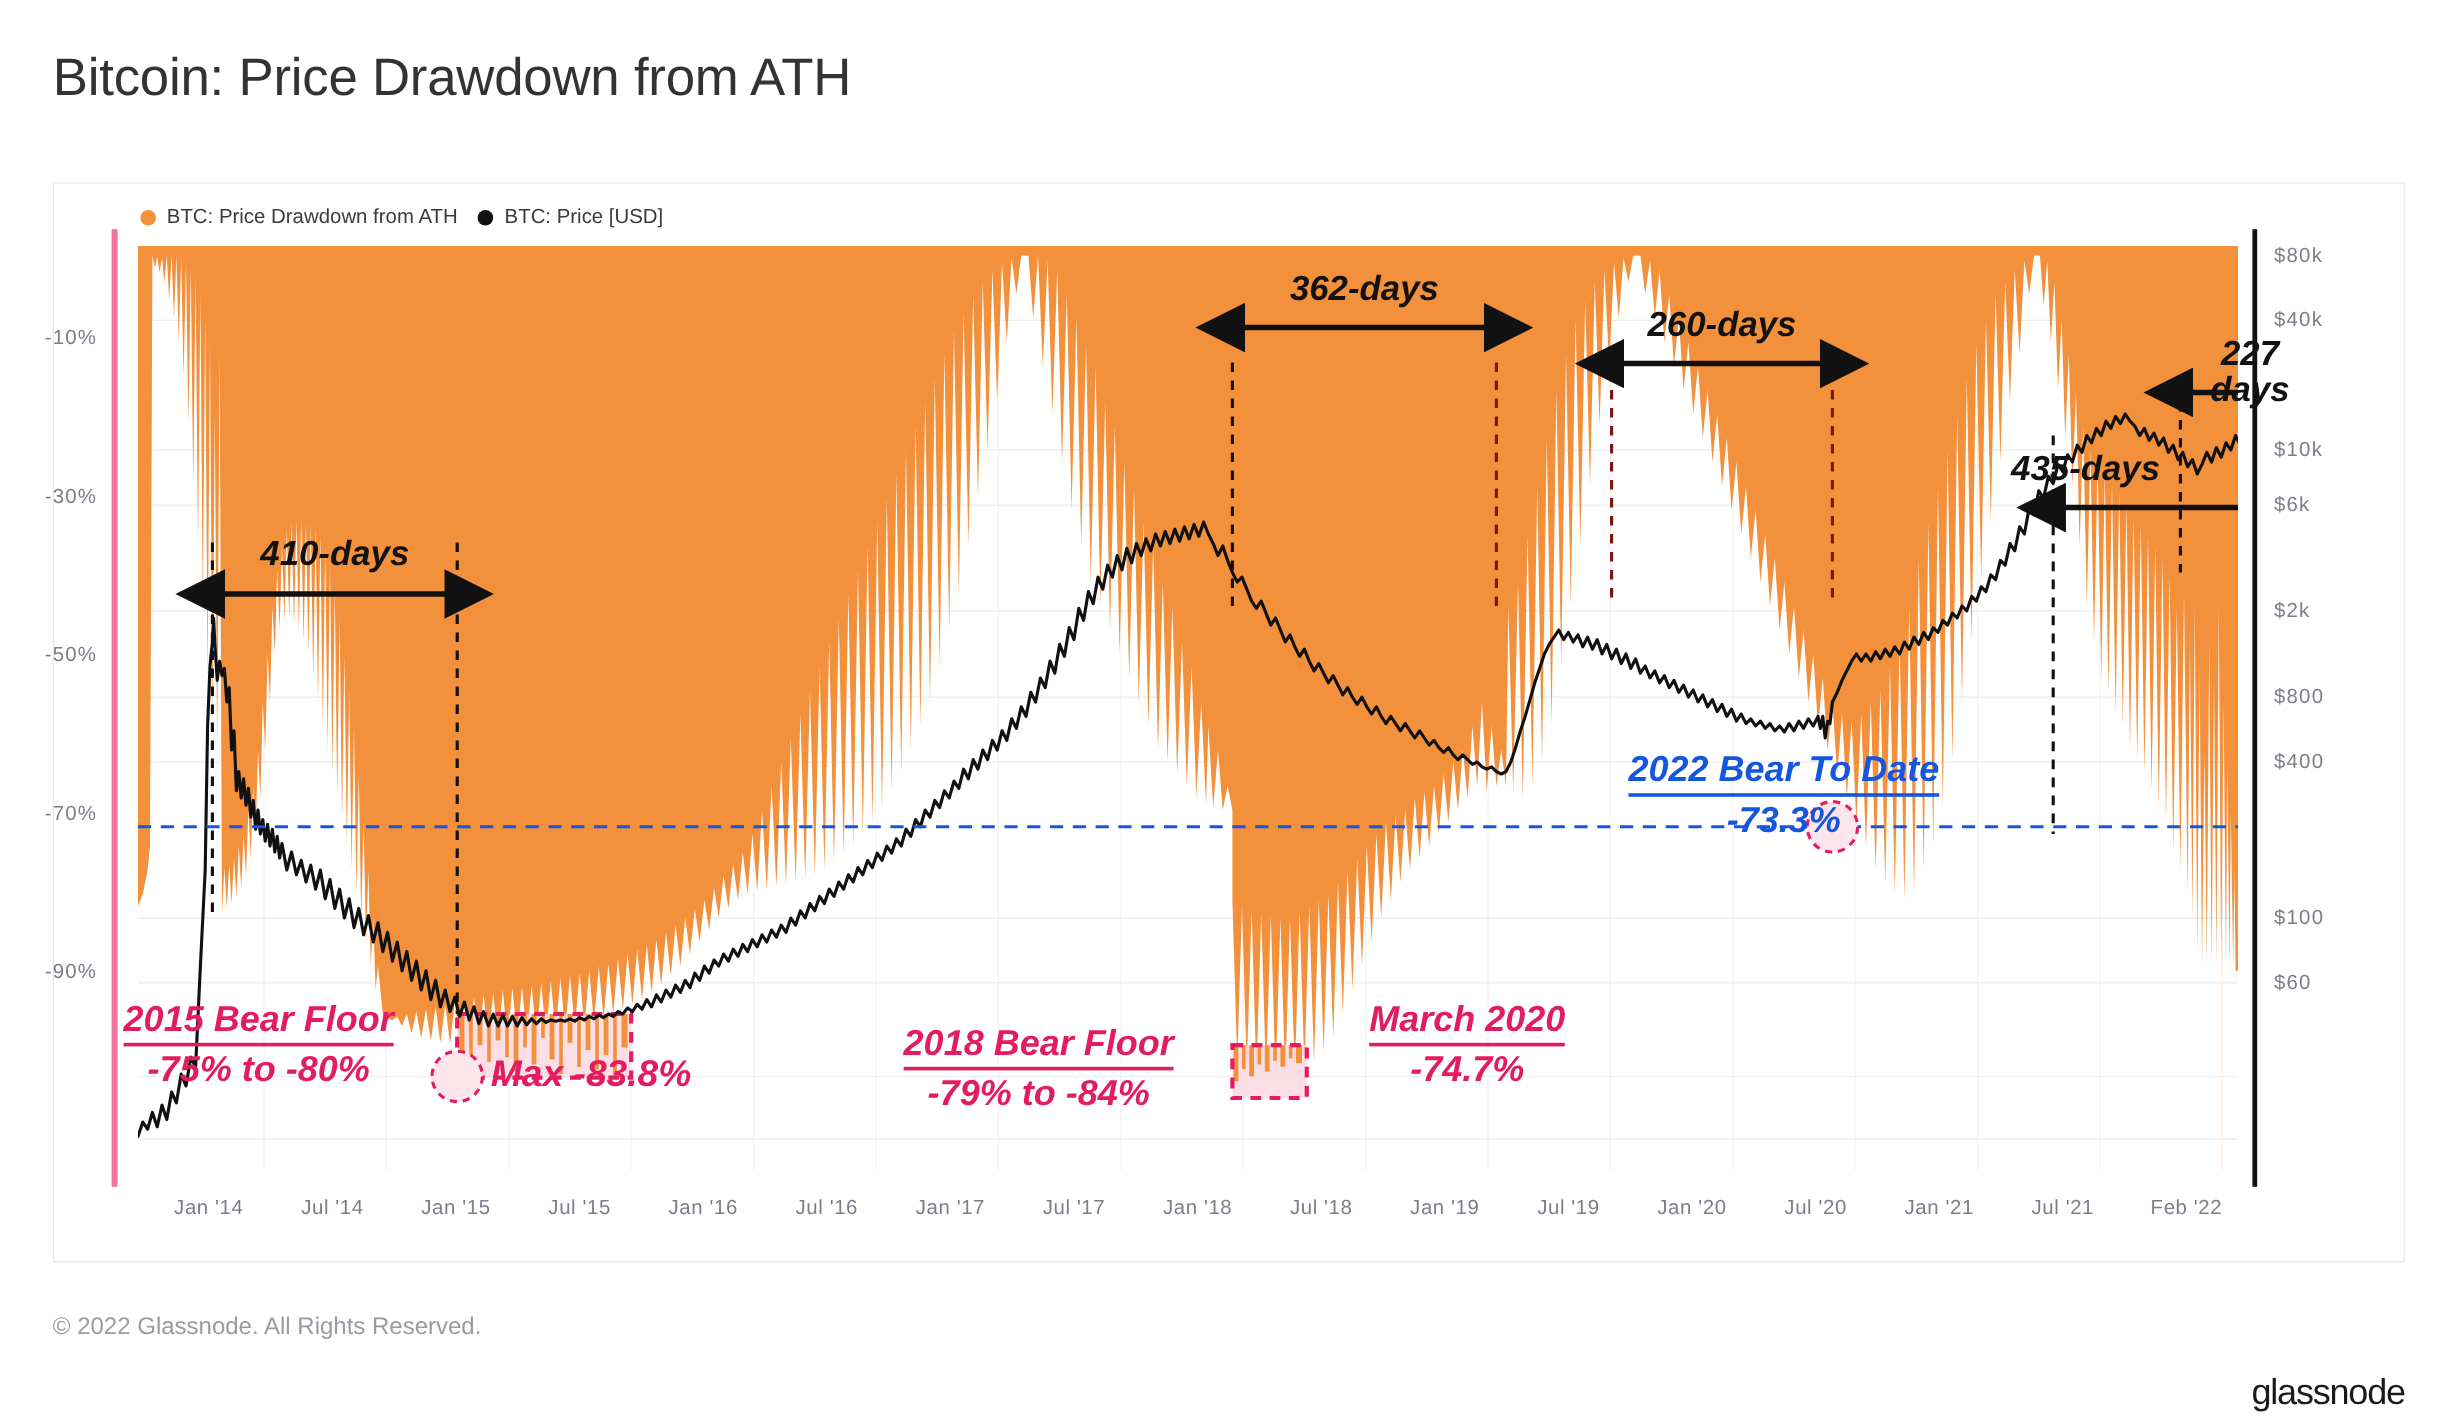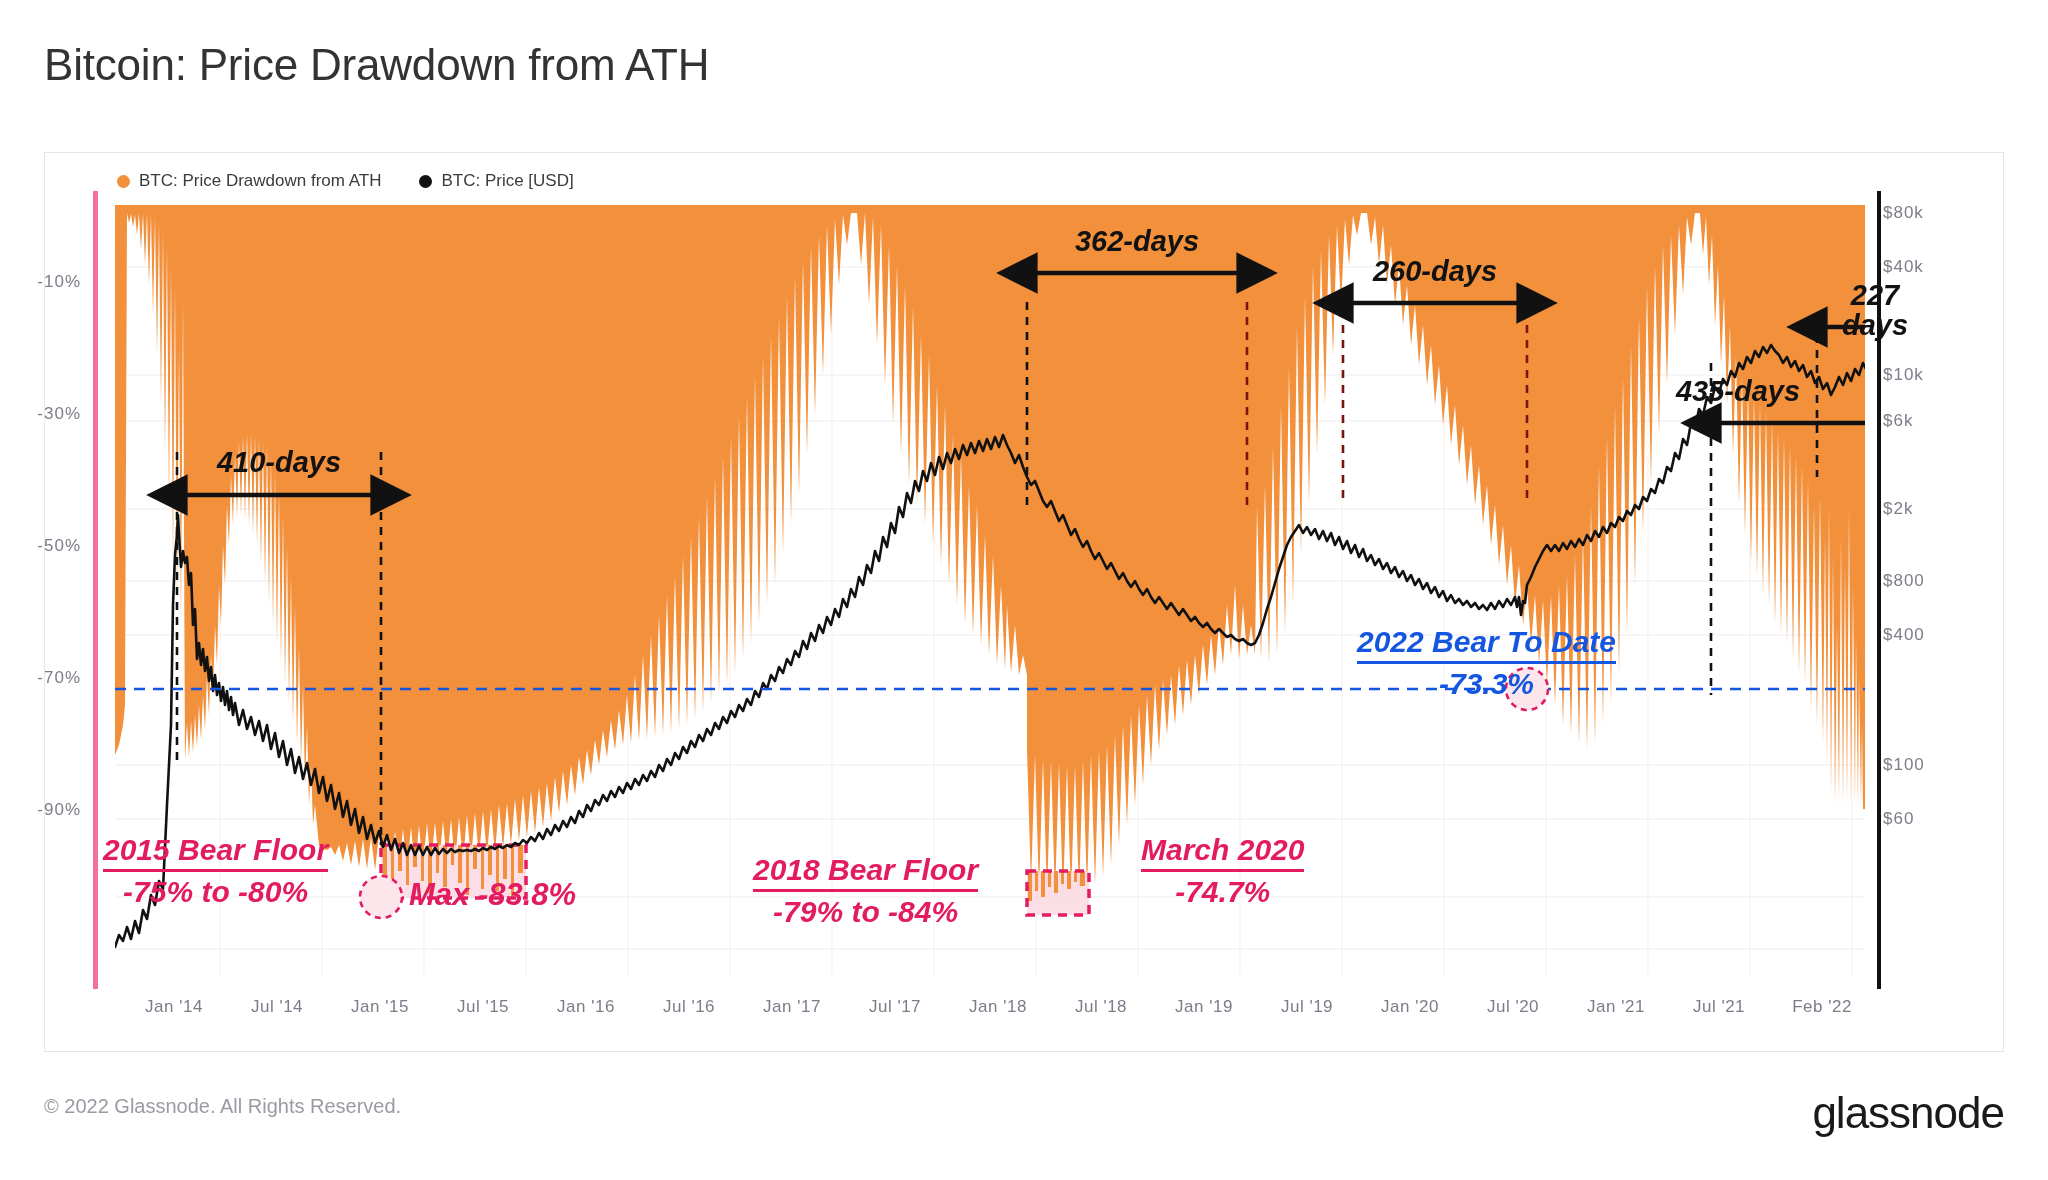--- a/index.html
+++ b/index.html
@@ -36,21 +36,21 @@
     border: 1px solid #e6e6e6;
     background: #ffffff;
   }
 
   
   .legend {
     position: absolute;
     left: 72px; top: 18px;
     display: flex;
     align-items: center;
-    gap: 38px;
+    gap: 17px;
     z-index: 40;
   }
   .legend-item { display: flex; align-items: center; gap: 9px; }
   .legend-dot { width: 13px; height: 13px; border-radius: 50%; display: inline-block; }
   .legend-label { font-size: 17px; color: #3b3b3b; white-space: nowrap; }
 
   
   .plot {
     position: absolute;
     left: 70px;   
@@ -76,21 +76,21 @@
 
   
   .ytick-left, .ytick-right, .xtick {
     position: absolute;
     font-size: 17px;
     color: #7d7d8a;
     letter-spacing: 1px;
     white-space: nowrap;
   }
   .ytick-left  { right: 100%; margin-right: 34px; transform: translateY(-50%); text-align: right; }
-  .ytick-right { left: 100%;  margin-left: 18px;  transform: translateY(-50%); text-align: left; }
+  .ytick-right { left: 100%;  margin-left: 30px;  transform: translateY(-50%); text-align: left; }
   .xtick       { top: 100%;   margin-top: 22px;   transform: translateX(-50%); font-size: 17px; letter-spacing: .5px; }
 
   
   .ann {
     position: absolute;
     z-index: 30;
     white-space: nowrap;
     pointer-events: none;
     font-style: italic;
   }
@@ -138,22 +138,22 @@
   
   .footer-copy {
     position: absolute;
     left: 44px; top: 1095px;
     font-size: 20px;
     color: #9a9aa3;
     white-space: nowrap;
   }
   .footer-logo {
     position: absolute;
-    right: 44px; top: 1088px;
-    font-size: 44px;
+    right: 44px; top: 1144px;
+    font-size: 30px;
     color: #1a1a1a;
     letter-spacing: -1px;
     white-space: nowrap;
   }
 </style>
 </head>
 <body>
 
 <div id="page">
 

